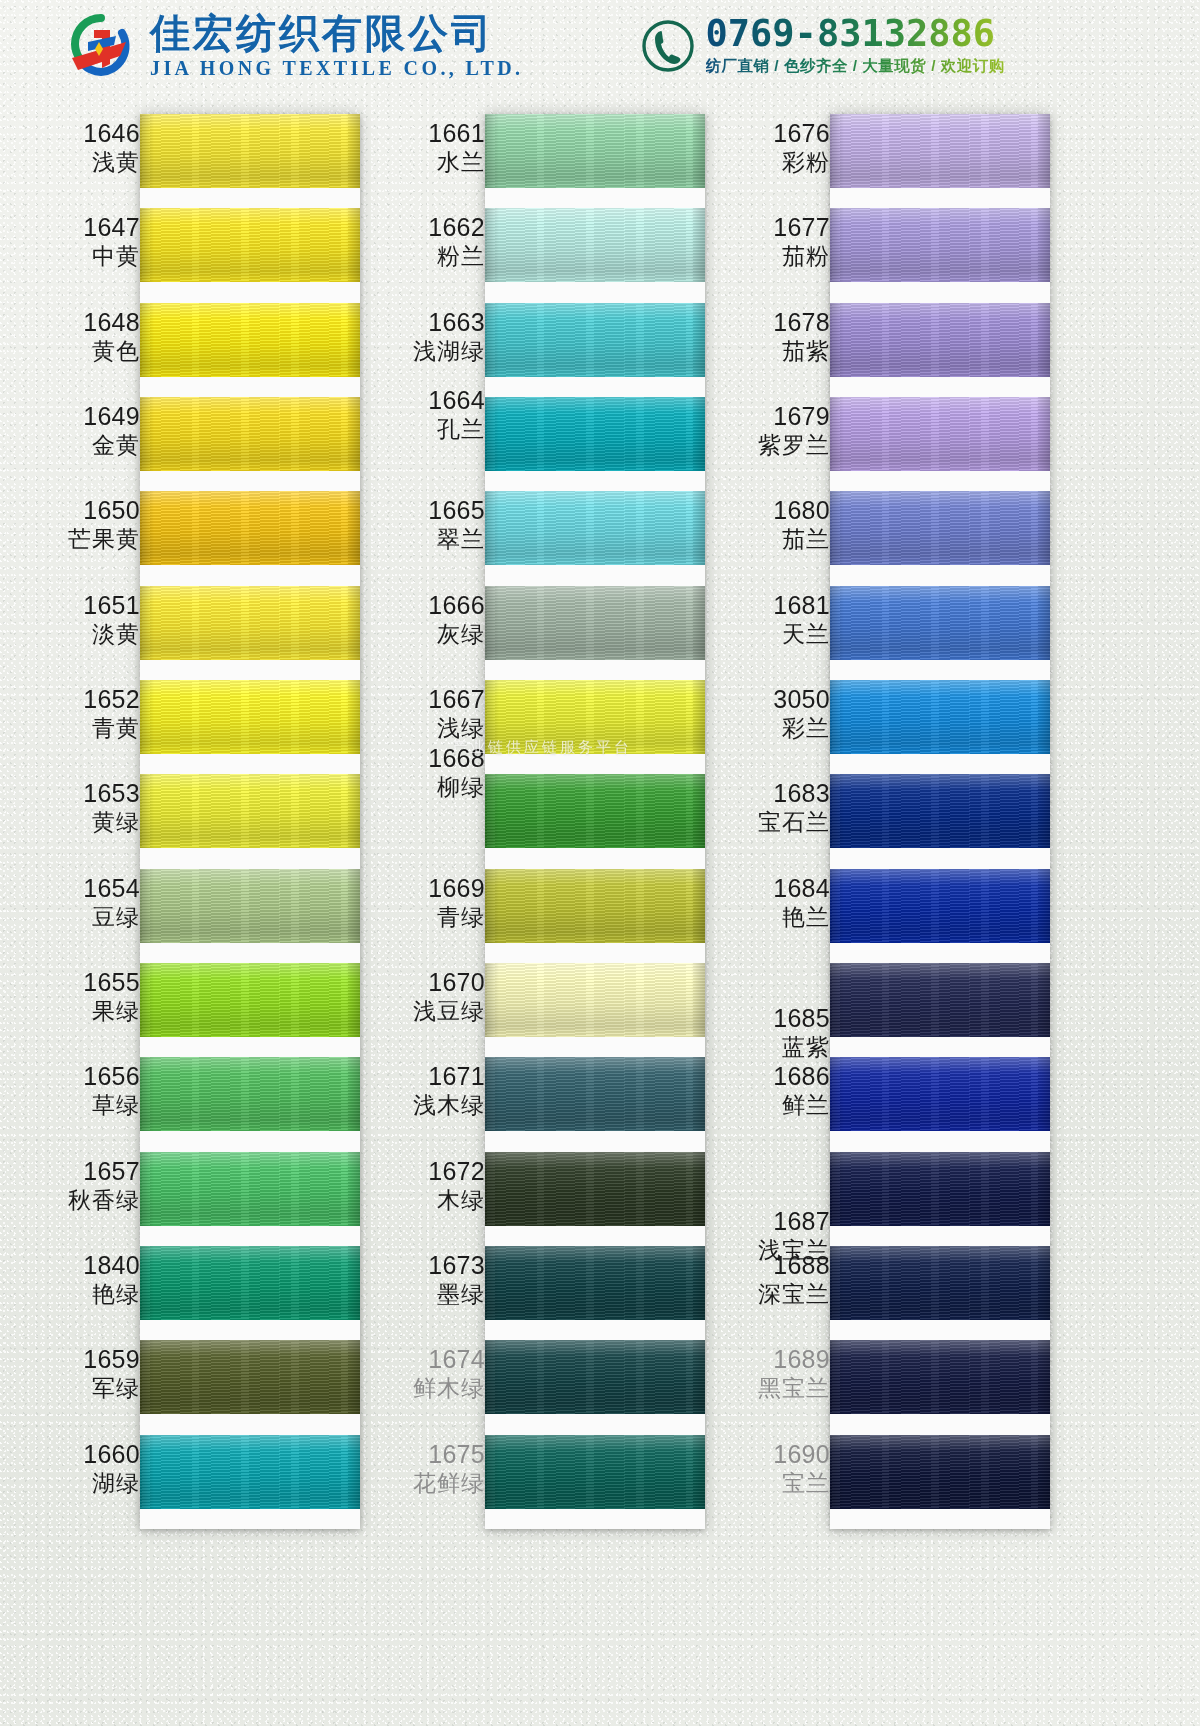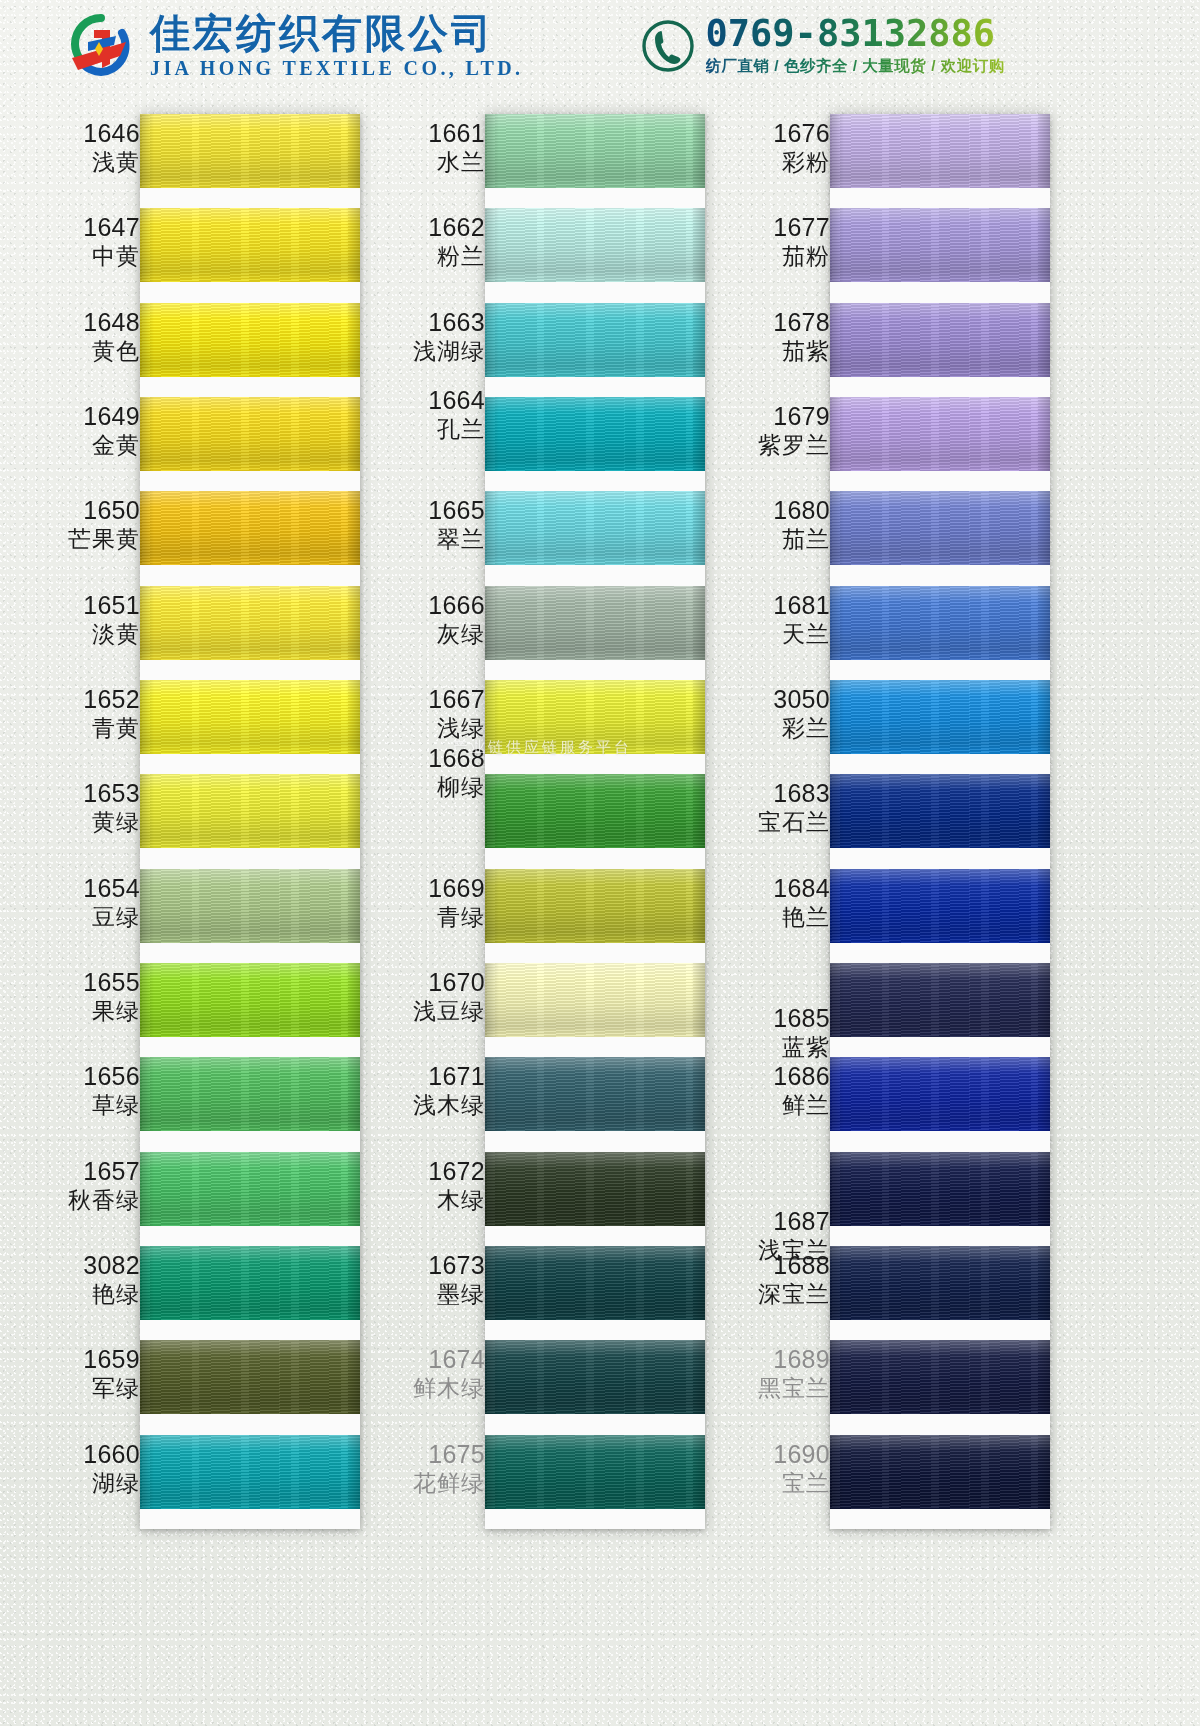--- a/index.html
+++ b/index.html
@@ -324,21 +324,21 @@
       </div>
       <div class="label" style="top: 970px;">
         <div class="code">1656</div>
         <div class="cname">草绿</div>
       </div>
       <div class="label" style="top: 1065px;">
         <div class="code">1657</div>
         <div class="cname">秋香绿</div>
       </div>
       <div class="label" style="top: 1159px;">
-        <div class="code">3082</div>
+        <div class="code">1840</div>
         <div class="cname">艳绿</div>
       </div>
       <div class="label" style="top: 1253px;">
         <div class="code">1659</div>
         <div class="cname">军绿</div>
       </div>
       <div class="label" style="top: 1348px;">
         <div class="code">1660</div>
         <div class="cname">湖绿</div>
       </div>

